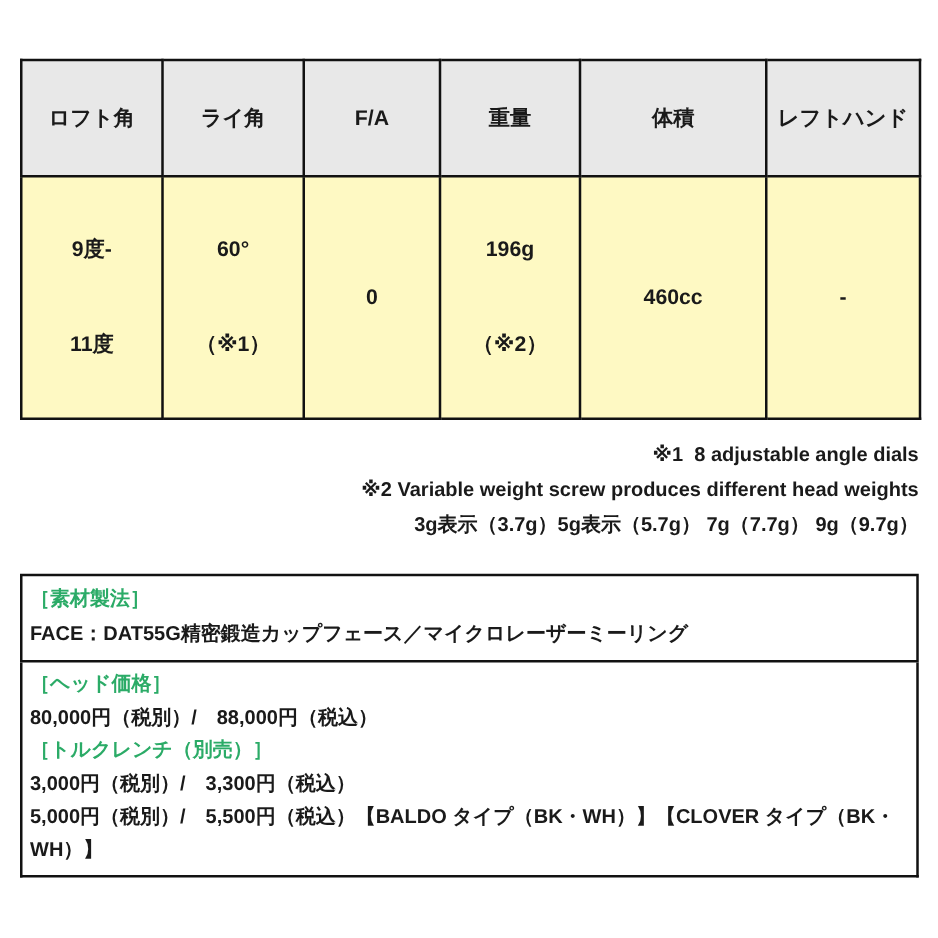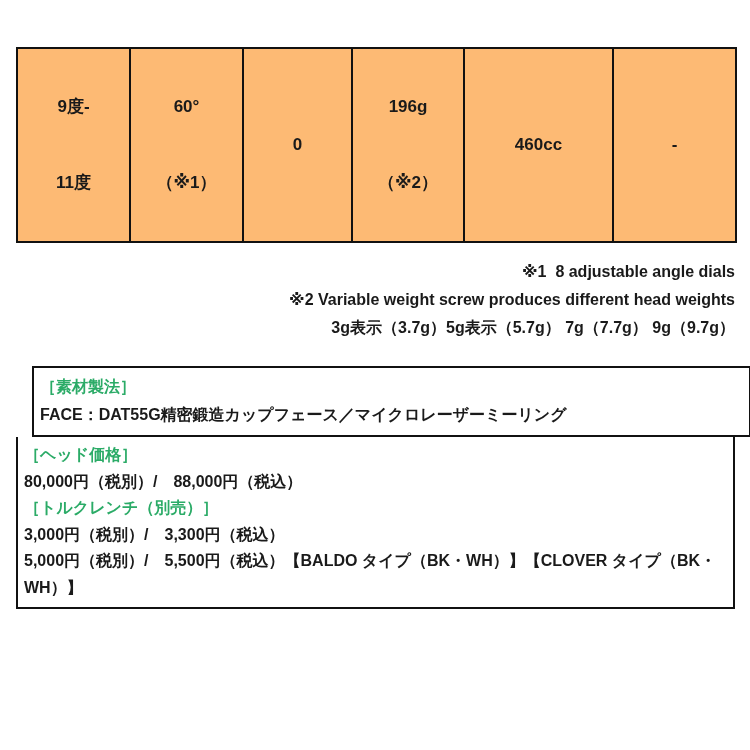--- a/index.html
+++ b/index.html
@@ -24,21 +24,21 @@
     vertical-align:middle;
     white-space:pre-wrap;
   }
   table.spec th {
     background:#e8e8e8;
     height:93px;
     font-size:17px;
     font-weight:700;
   }
   table.spec td {
-    background:#fdba74;
+    background:#fef9c3;
     height:88px;
     font-size:17px;
     font-weight:600;
   }
   table.spec td .cell-line { display:block; line-height:36px; }
 
   
   .notes { margin-top:15px; padding-left:2px; }
   .note-line {
     font-size:16px;
@@ -47,21 +47,21 @@
     white-space:pre-wrap;
     text-align:right;
   }
 
   
   .box {
     border:2px solid #111111;
     width:719px;
     padding:5px 8px 6px 6px;
   }
-  .box-material { margin-top:24px;margin-left:16px; }
+  .box-material { margin-top:24px; }
   .box-price    { border-top:0; }
   .box .line {
     font-size:16px;
     font-weight:700;
     line-height:28px;
     white-space:pre-wrap;
   }
   .box-price .line { line-height:26.5px; }
   .green { color:#2bab67; }
 </style>
@@ -73,20 +73,28 @@
   <table class="spec">
     <colgroup>
       <col style="width:113px">
         <col style="width:113px">
         <col style="width:109px">
       <col style="width:112px">
         <col style="width:149px">
         <col style="width:123px">
     </colgroup>
     <tbody>
+        <tr>
+      <th>ロフト角</th>
+      <th>ライ角</th>
+      <th>F/A</th>
+      <th>重量</th>
+      <th>体積</th>
+      <th>レフトハンド</th>
+    </tr>
     <tr>
       <td>
         <span class="cell-line">9度-</span>
         <span class="cell-line">11度</span>
       </td>
       <td>
         <span class="cell-line">60°</span>
         <span class="cell-line">（※1）</span>
       </td>
       <td>

